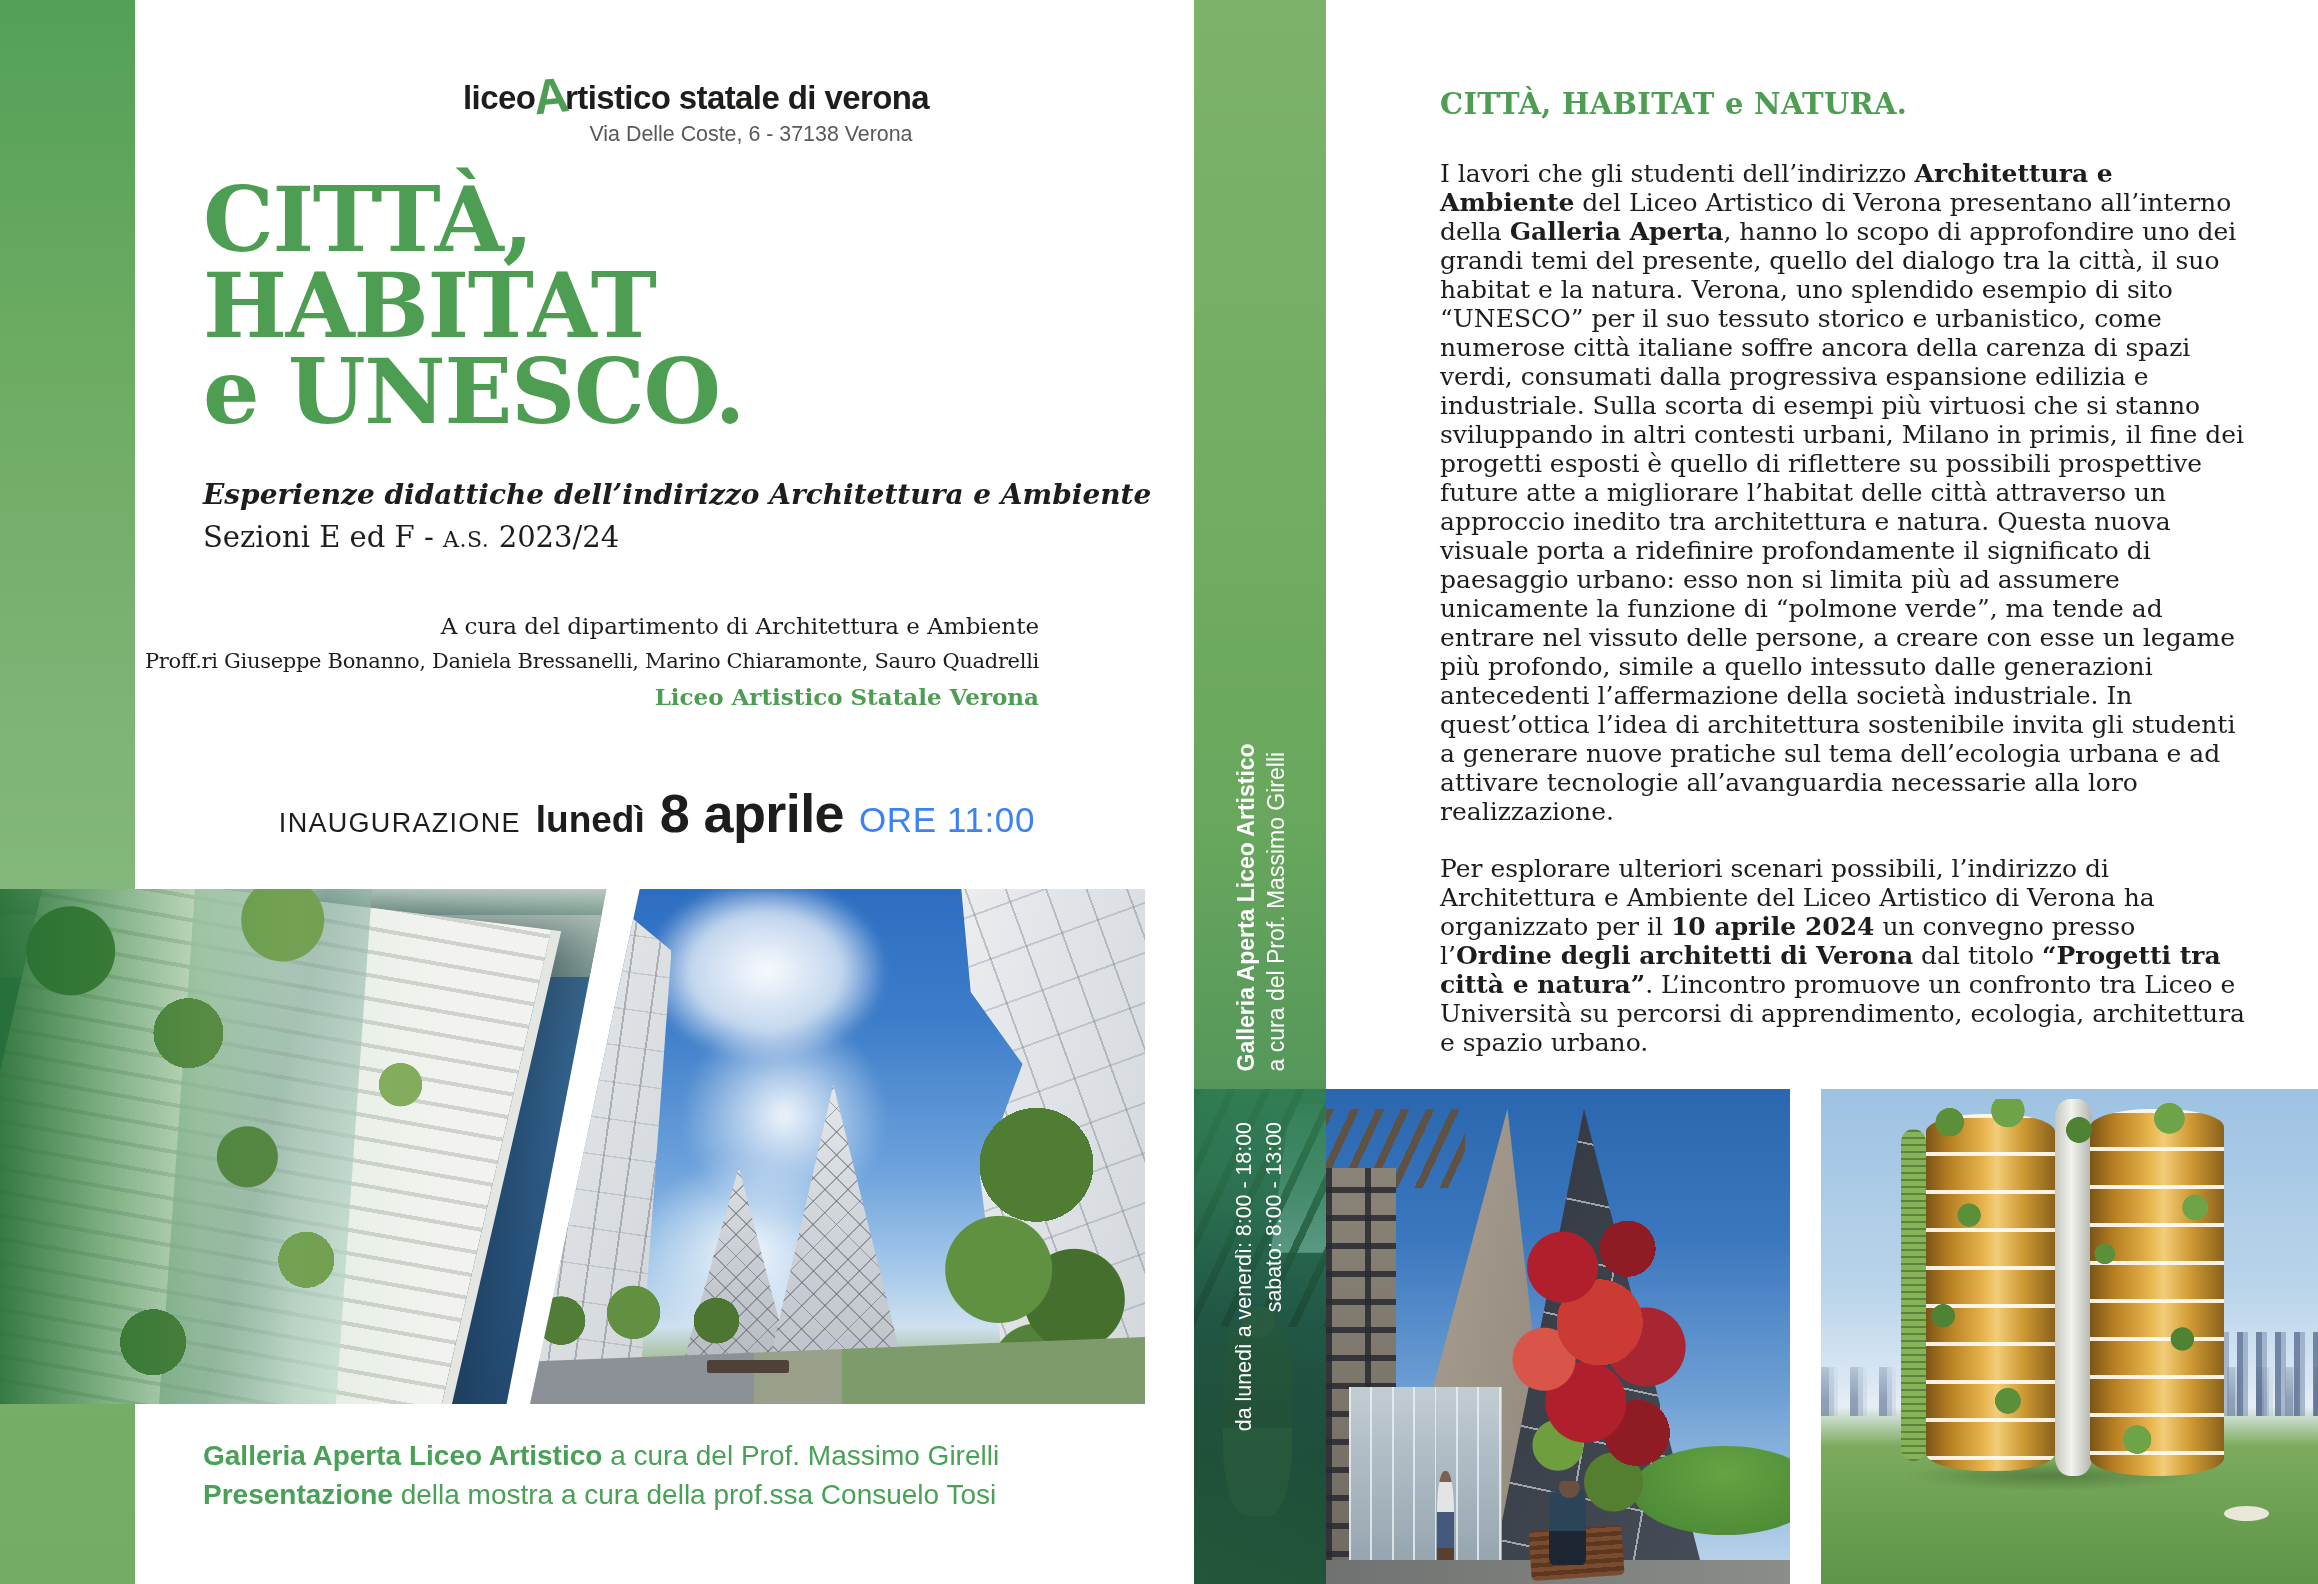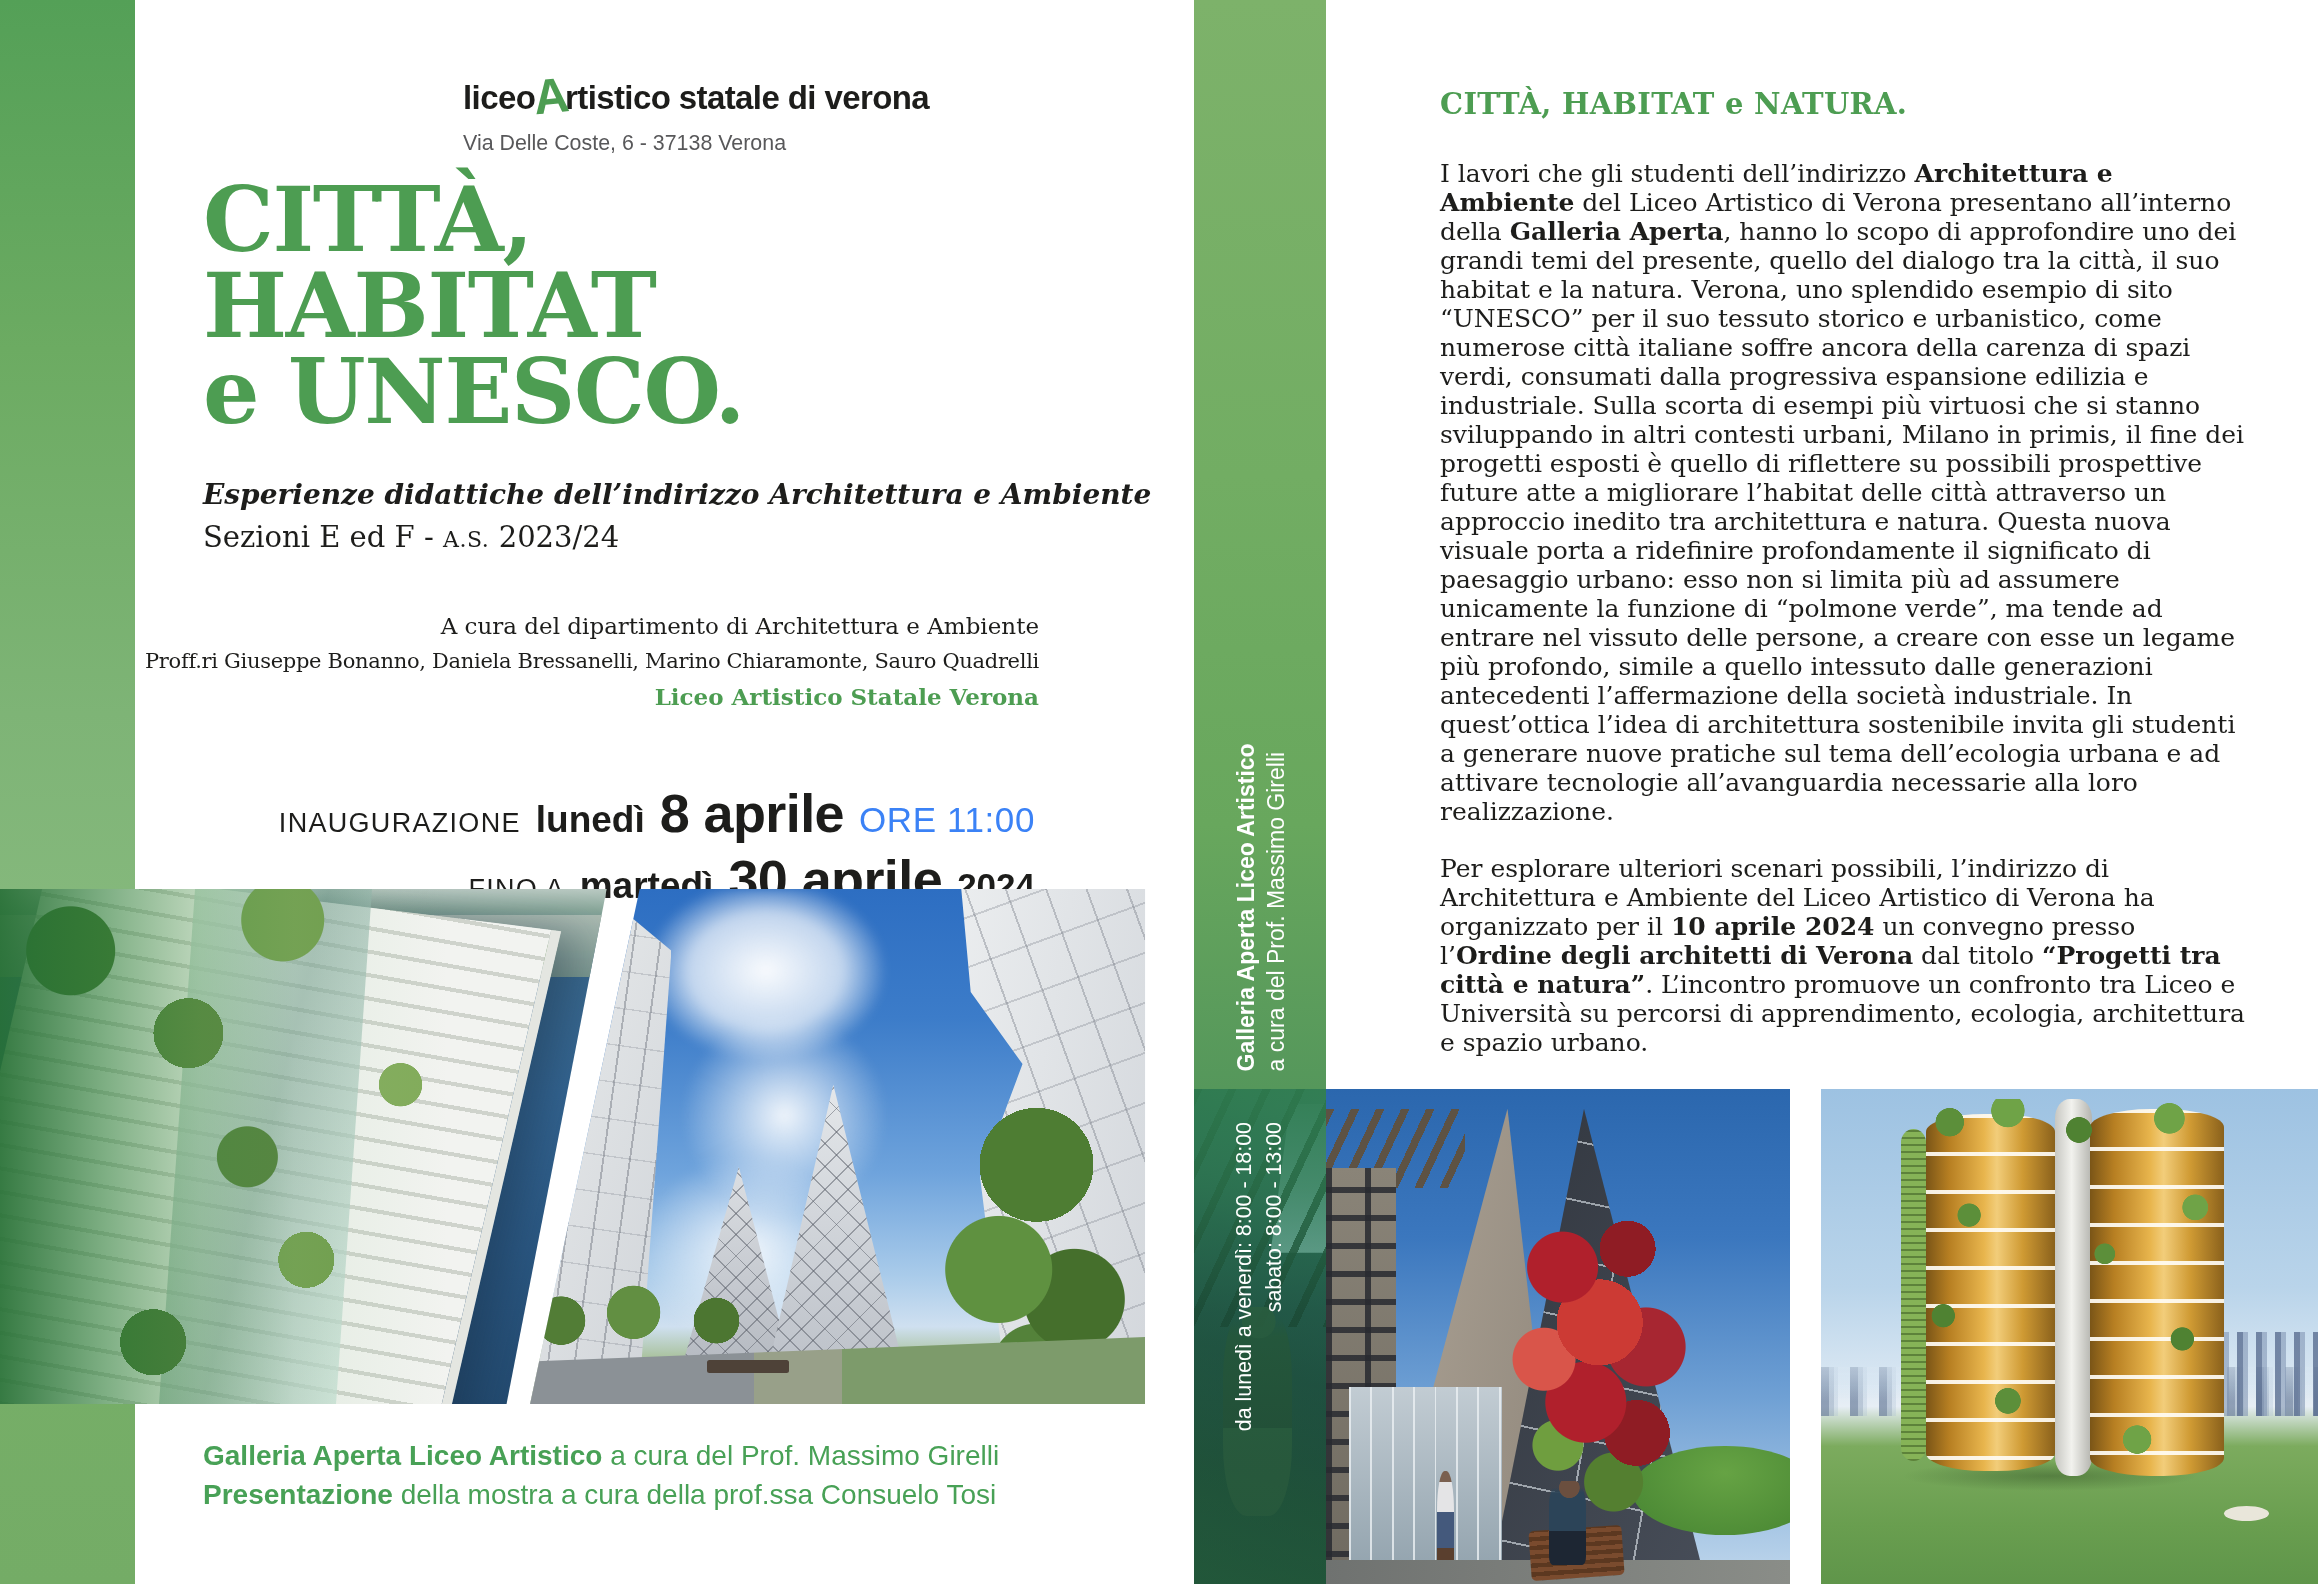--- a/index.html
+++ b/index.html
@@ -11,21 +11,21 @@
   #page{position:relative;width:2319px;height:1585px;background:#fff;overflow:hidden}
 
   
   .green-col{position:absolute;left:0;top:0;width:135px;height:1585px;
     background:linear-gradient(180deg,#54a057 0%,#6cab62 22%,#7eb476 45%,#86b97d 60%,#77af68 80%,#74ac66 100%);}
 
   
   .logo{position:absolute;left:463px;top:79px;width:576px}
   .logo-line{font-weight:bold;font-size:33px;letter-spacing:-0.6px;color:#1d1d1b;white-space:nowrap}
   .logo-a{color:var(--brand);font-size:49px;font-weight:bold;display:inline-block;transform:rotate(-6deg) translateY(3.8px);margin:0 -2.5px;line-height:0}
-  .logo-addr{font-size:21.4px;color:var(--addr);text-align:left;margin-top:14px;letter-spacing:0px}
+  .logo-addr{font-size:21.4px;color:var(--addr);text-align:center;margin-top:5px;letter-spacing:0px}
 
   
   .title{position:absolute;left:203px;top:177px;font-family:"DejaVu Serif",serif;font-weight:bold;
     color:var(--brand);font-size:89px;line-height:86px;letter-spacing:-1.3px}
   
   .sub1{position:absolute;left:203px;top:478px;font-family:"DejaVu Serif",serif;font-style:italic;font-weight:bold;font-size:28px;color:var(--text);white-space:nowrap}
   .sub2{position:absolute;left:203px;top:520px;font-family:"DejaVu Serif",serif;font-size:29px;color:var(--text);white-space:nowrap}
   .sub2 .sc{font-size:22px;letter-spacing:0.6px}
 
   
@@ -228,26 +228,20 @@
     <div class="c3">Liceo Artistico Statale Verona</div>
   </div>
 
   <div class="event">
     <div class="ev-row">
       <span class="ev-label">INAUGURAZIONE</span>
       <span class="ev-day">lunedì</span>
       <span class="ev-date">8 aprile</span>
       <span class="ev-time">ORE 11:00</span>
     </div>
-    <div class="ev-row">
-      <span class="ev-label">FINO A</span>
-      <span class="ev-day">martedì</span>
-      <span class="ev-date">30 aprile</span>
-      <span class="ev-year">2024</span>
-    </div>
   </div>
 
   <div class="collage">
     <div class="photo photo-a">
       <div class="pa-base"></div>
       <div class="pa-horizon"></div>
       <div class="pa-tower"></div>
       <div class="pa-glass"></div>
       <div class="pa-foliage"></div>
       <div class="pa-tint"></div>

